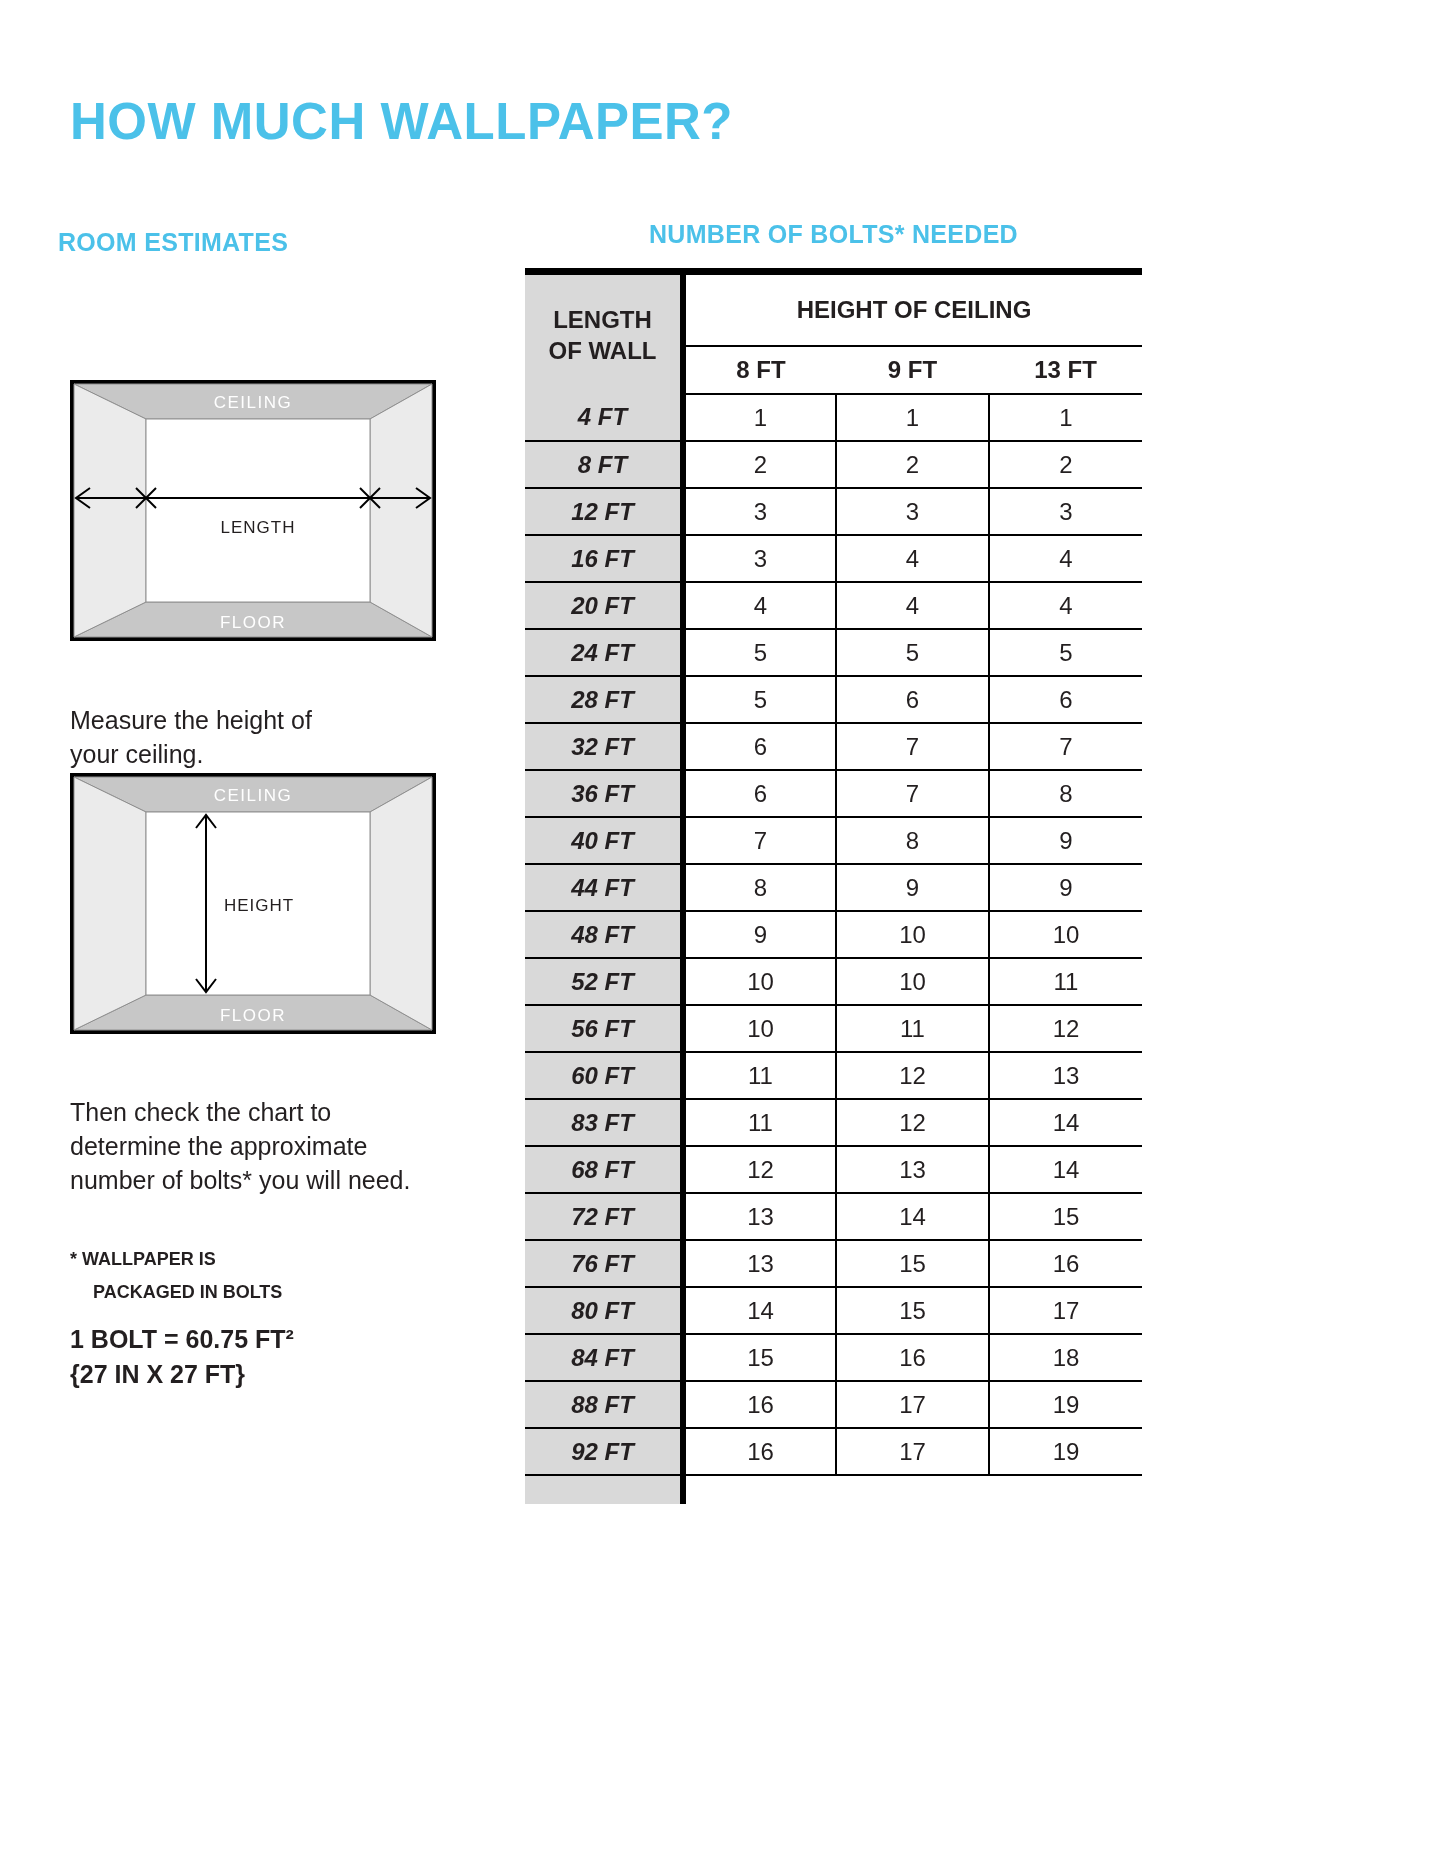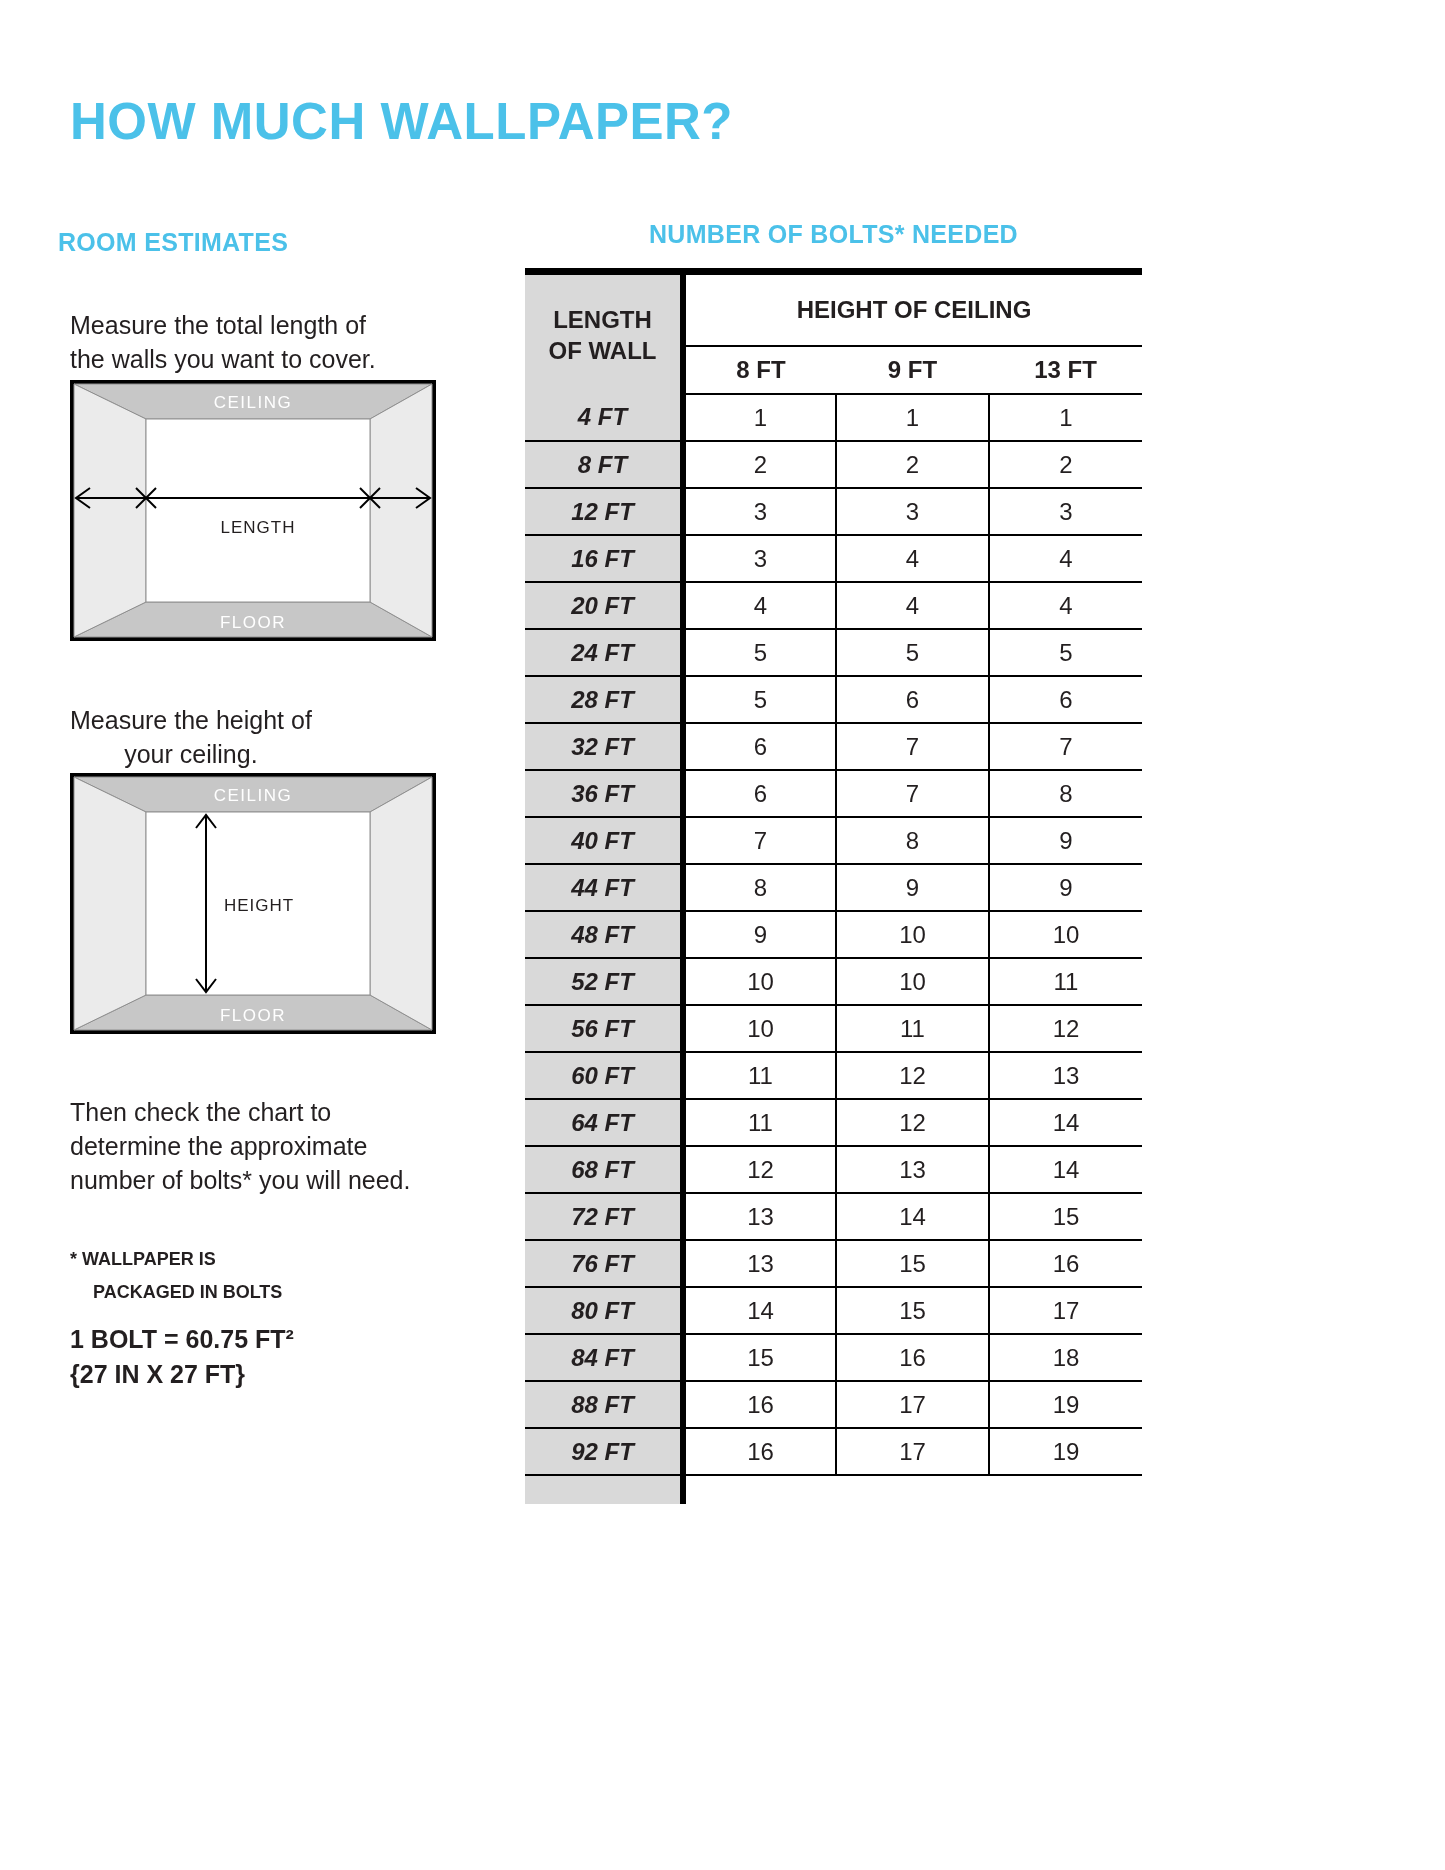--- a/index.html
+++ b/index.html
@@ -31,21 +31,21 @@
   #room-estimates-heading { left: 58px; top: 228px; }
   #table-title { left: 525px; top: 220px; width: 617px; text-align: center; }
   .body-text {
     position: absolute;
     left: 70px;
     font-size: 25px;
     line-height: 34px;
     white-space: pre-line;
   }
   #instruction-1 { top: 283px; }
-  #instruction-2 { top: 678px; text-align: center; }
+  #instruction-2 { top: 678px; }
   #instruction-3 { top: 1070px; }
   .diagram {
     position: absolute;
     left: 70px;
     width: 366px;
     height: 261px;
   }
   #diagram-length { top: 380px; }
   #diagram-height { top: 773px; }
   .diagram svg { width: 100%; height: 100%; display: block; }
@@ -139,22 +139,20 @@
 <body>
 
 <div class="page">
 
   <h1 class="page-title">HOW MUCH WALLPAPER?</h1>
 
   <div class="section-heading" id="room-estimates-heading">ROOM ESTIMATES</div>
 
   <div class="section-heading" id="table-title">NUMBER OF BOLTS* NEEDED</div>
 
-  <p class="body-text" id="instruction-1">Measure the total length of
-the walls you want to cover.</p>
 
   <div class="diagram" id="diagram-length">
     <svg viewBox="0 0 366 261">
       <rect x="2" y="2" width="362" height="257" fill="#ffffff" stroke="#000000" stroke-width="4"></rect>
       <polygon points="4,4 362,4 300,39 76,39" fill="#c7c7c7" stroke="#8f8f8f" stroke-width="1"></polygon>
       <polygon points="4,257 362,257 300,222 76,222" fill="#c7c7c7" stroke="#8f8f8f" stroke-width="1"></polygon>
       <polygon points="4,4 76,39 76,222 4,257" fill="#ebebeb" stroke="#8f8f8f" stroke-width="1"></polygon>
       <polygon points="362,4 300,39 300,222 362,257" fill="#ebebeb" stroke="#8f8f8f" stroke-width="1"></polygon>
       <rect x="76" y="39" width="224" height="183" fill="#ffffff" stroke="#8f8f8f" stroke-width="1"></rect>
       <text x="183" y="28" text-anchor="middle" class="diag-band-label">CEILING</text>
@@ -313,21 +311,21 @@
             <td>11</td>
             <td>12</td>
           </tr>
           <tr>
             <th>60 FT</th>
             <td>11</td>
             <td>12</td>
             <td>13</td>
           </tr>
           <tr>
-            <th>64 FT</th>
+            <th>83 FT</th>
             <td>11</td>
             <td>12</td>
             <td>14</td>
           </tr>
           <tr>
             <th>68 FT</th>
             <td>12</td>
             <td>13</td>
             <td>14</td>
           </tr>

